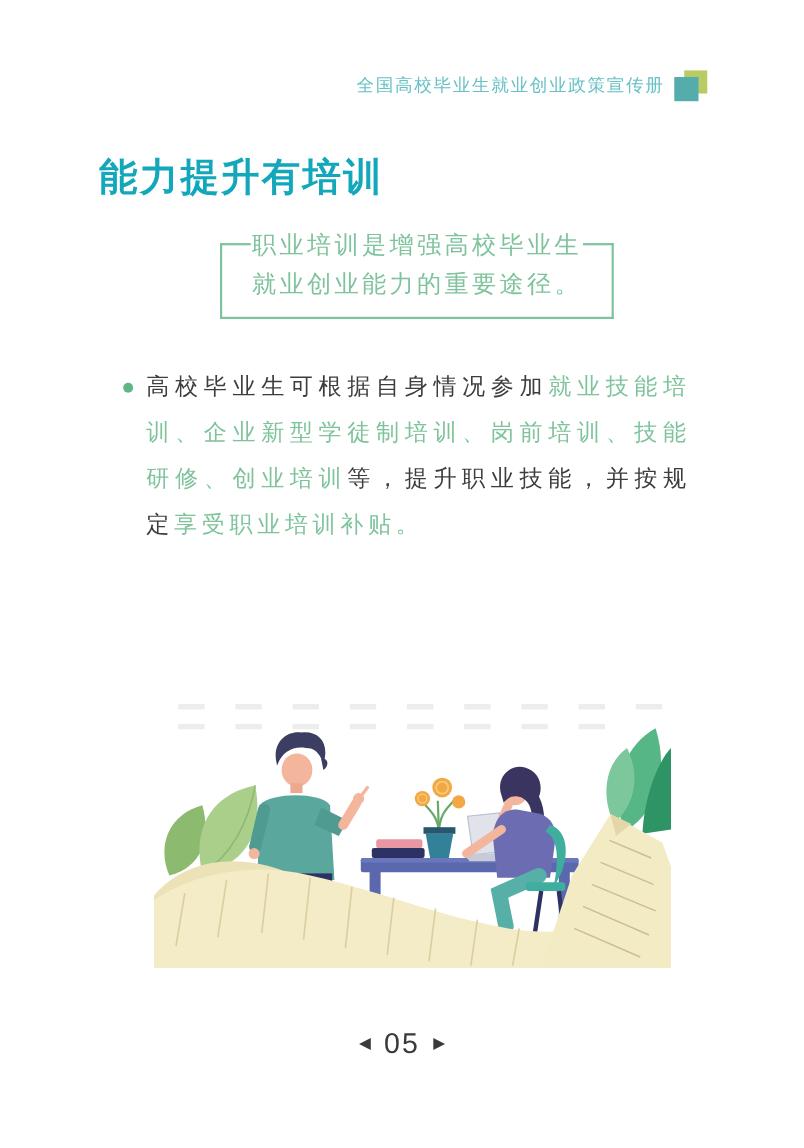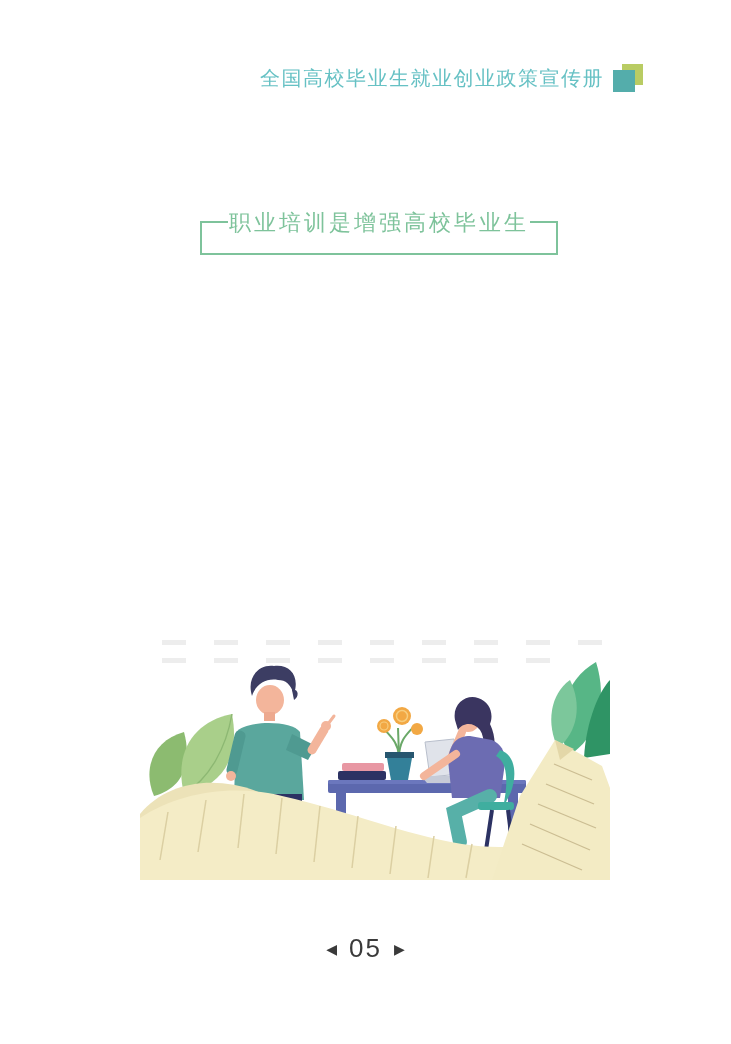--- a/index.html
+++ b/index.html
@@ -19,21 +19,21 @@
     width:731px;height:1044px;position:relative;overflow:hidden;
   }
   .page{position:absolute;inset:0;background:#fff;}
 
   
   .header{
     position:absolute;top:64px;right:88px;
     display:flex;align-items:center;gap:9px;
   }
   .header-title{
-    color:var(--header-teal);font-size:20px;letter-spacing:1.5px;font-family:Liberation Mono, monospace;
+    color:var(--header-teal);font-size:16px;letter-spacing:1.5px;font-family:Liberation Mono, monospace;
   }
   .badge{position:relative;width:30px;height:28px;}
   .badge .back{
     position:absolute;right:0;top:0;width:21px;height:21px;
     background:var(--badge-back);
   }
   .badge .front{
     position:absolute;left:0;bottom:0;width:22px;height:22px;
     background:var(--badge-front);
   }
@@ -93,28 +93,34 @@
 <div class="page">
 
   <div class="header">
     <span class="header-title">全国高校毕业生就业创业政策宣传册</span>
     <span class="badge">
       <span class="back"></span>
       <span class="front"></span>
     </span>
   </div>
 
+  <h1 class="page-title">能力提升有培训</h1>
 
   <div class="quote-box">
     <div class="quote-text">
       <div>职业培训是增强高校毕业生</div>
+      <div>就业创业能力的重要途径。</div>
     </div>
   </div>
 
   <ul class="bullet-list">
+    <li class="bullet">
+      <span class="dot"></span>
+      <span>高校毕业生可根据自身情况参加</span><span class="seg-green">就业技能培训、企业新型学徒制培训、岗前培训、技能研修、创业培训</span><span>等，提升职业技能，并按规定</span><span class="seg-green">享受职业培训补贴。</span>
+    </li>
   </ul>
 
   <div class="illustration">
     <svg viewBox="0 0 470 252" xmlns="http://www.w3.org/2000/svg">
 
       <g fill="#ededed">
         <rect x="22" y="12" width="24" height="5"></rect>
           <rect x="74" y="12" width="24" height="5"></rect>
         <rect x="126" y="12" width="24" height="5"></rect>
           <rect x="178" y="12" width="24" height="5"></rect>

